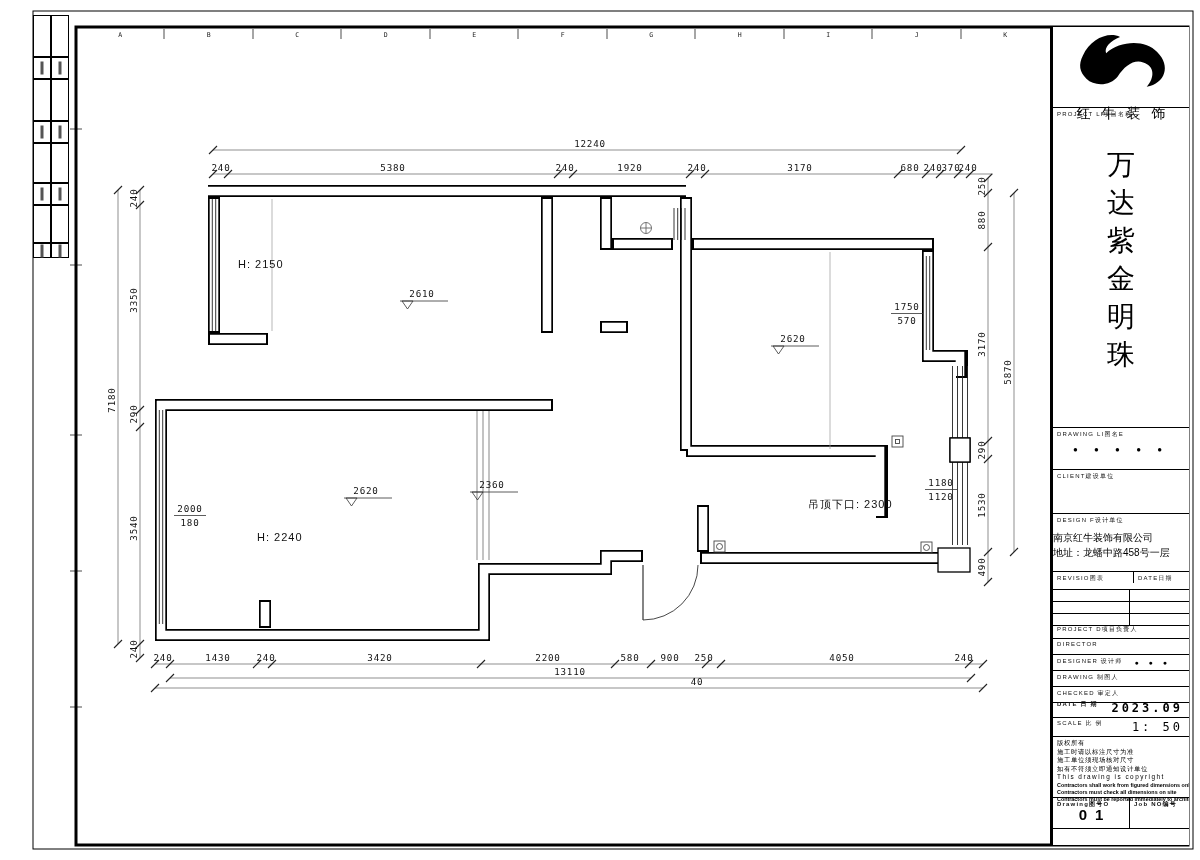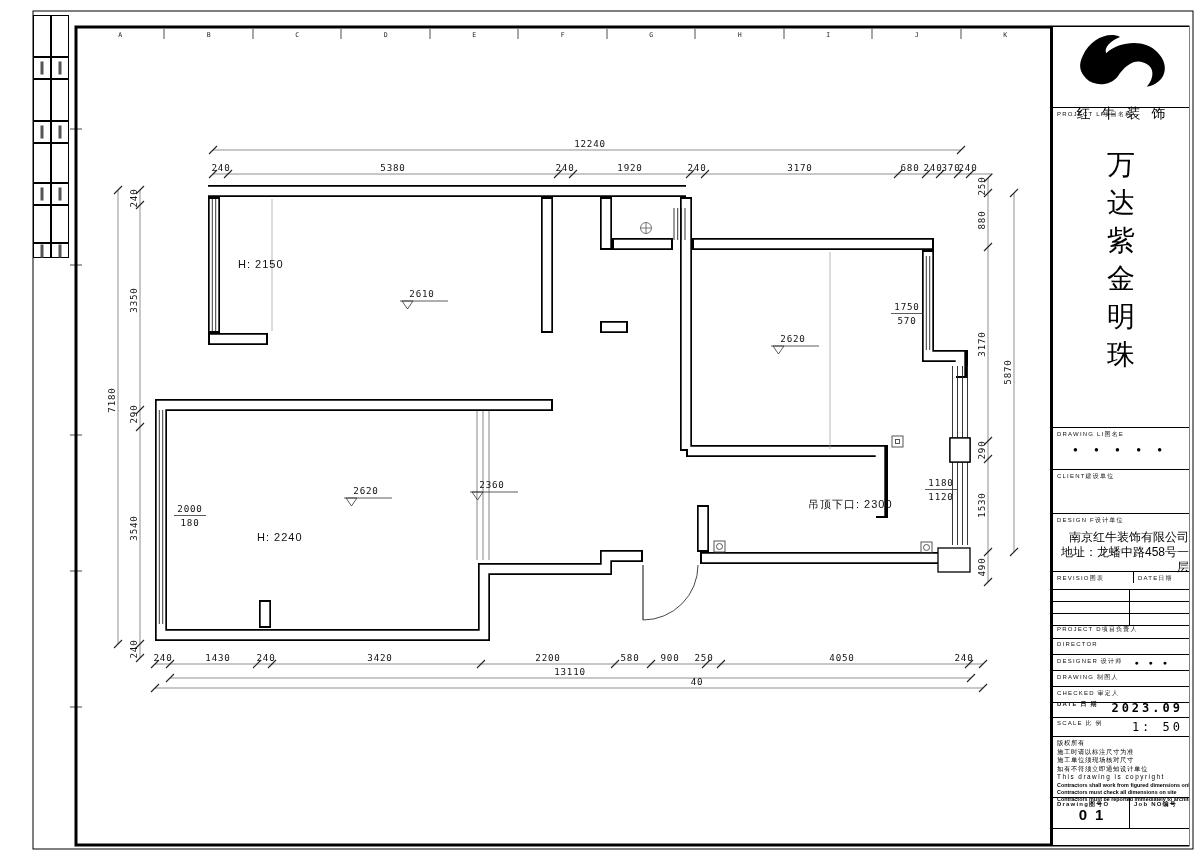--- a/index.html
+++ b/index.html
@@ -14,21 +14,21 @@
   #tblock{position:absolute;left:1050px;top:27px;width:139px;height:818px;background:#fff;
     border-left:3px solid #000;box-sizing:border-box;}
   .sect{position:absolute;left:0;width:100%;box-sizing:border-box;border-bottom:1px solid #000;}
   .lbl{font-size:6px;letter-spacing:1.2px;color:#111;padding:2px 0 0 4px;white-space:nowrap;overflow:hidden;}
   #company{position:absolute;top:78px;left:0;width:100%;text-align:center;font-size:14px;
     letter-spacing:11px;text-indent:11px;color:#000;}
   #vtitle{position:absolute;top:132px;left:0;width:100%;display:flex;flex-direction:column;
     align-items:center;}
   #vtitle span{font-size:28px;line-height:38px;color:#000;}
   .dots{text-align:center;font-size:8px;letter-spacing:7px;color:#000;margin-top:6px;}
-  .firmline{text-align:right;font-size:12px;color:#000;line-height:15px;}
+  .firmline{text-align:left;font-size:10px;color:#000;line-height:15px;}
   .revhead{display:flex;}
   .revhead .c1{width:76px;border-right:1px solid #000;}
   .revrow{height:11px;border-bottom:1px solid #000;display:flex;}
   .revrow .c1{width:76px;border-right:1px solid #000;}
   .staffrow{position:relative;height:15px;border-bottom:1px solid #000;}
   .staffrow .val{position:absolute;right:18px;top:4px;font-size:7px;letter-spacing:4px;color:#000;}
   .kvrow{position:relative;height:19px;border-bottom:1px solid #000;}
   .kvrow .val{position:absolute;right:6px;top:3px;font-size:12px;letter-spacing:3px;color:#000;
     font-family:"DejaVu Sans Mono",monospace;}
   #notes{padding:3px 0 0 4px;}

